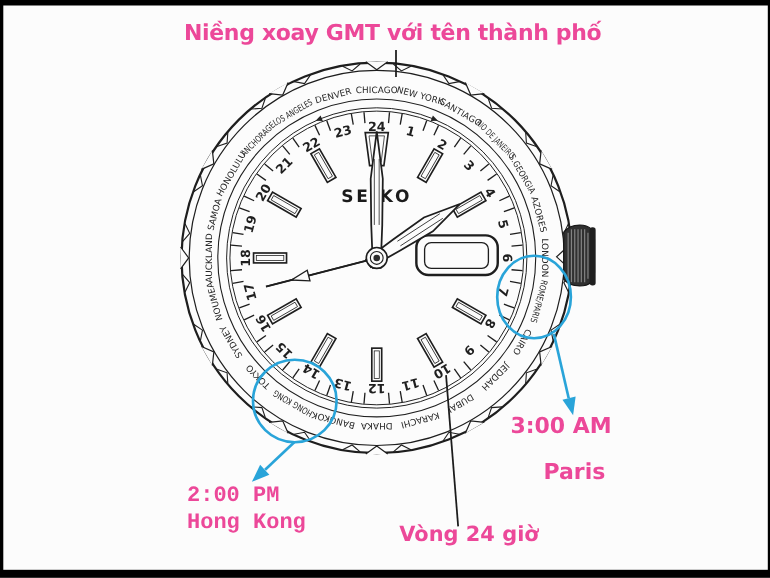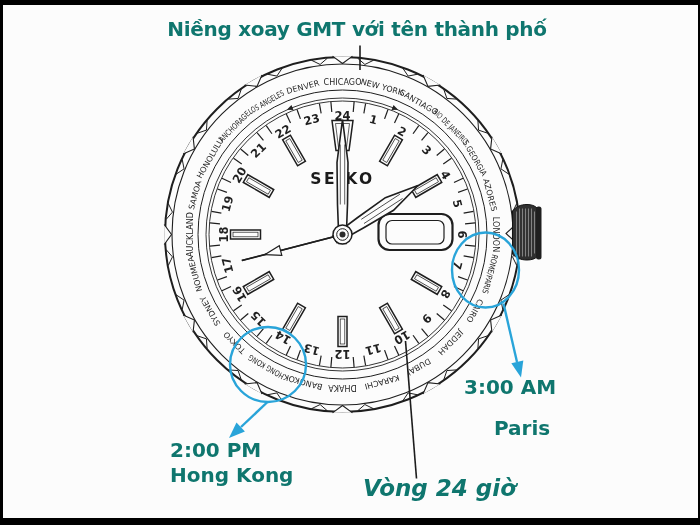--- a/index.html
+++ b/index.html
@@ -1,25 +1,25 @@
 <!DOCTYPE html>
 <html><head>
 <meta charset="utf-8">
 <style>
   html,body{margin:0;padding:0;background:#000;}
   #frame{position:relative;width:700px;height:525px;background:#000;overflow:hidden;
          font-family:"DejaVu Sans", sans-serif;}
   #paper{position:absolute;left:3px;top:5px;right:2px;bottom:7px;background:#fcfcfc;}
   #watch-svg{position:absolute;left:0;top:0;}
-  .lbl{position:absolute;color:#0f766e;font-weight:600;white-space:nowrap;}
+  .lbl{position:absolute;color:#ec4899;font-weight:600;white-space:nowrap;}
   #title{left:357px;top:17px;transform:translateX(-50%);font-size:20px;letter-spacing:-0.3px;}
-  #hk{left:170px;top:438px;font-size:20px;line-height:25px;}
+  #hk{left:170px;top:438px;font-size:20px;line-height:25px;font-family:Liberation Mono, monospace;}
   #paris-time{left:464px;top:375px;font-size:20px;}
   #paris-city{left:494px;top:416px;font-size:20px;}
-  #ring-label{left:363px;top:475px;font-size:23px;font-style:italic;}
+  #ring-label{left:363px;top:475px;font-size:19px;}
 </style>
 </head>
 <body>
 
 <div id="frame">
   <div id="paper"></div>
 
   <svg id="watch-svg" width="700" height="525" viewBox="0 0 700 525">
       <g>
         <circle cx="342.5" cy="234.5" r="177.5" fill="#fcfcfc" stroke="#1e1e1e" stroke-width="2"></circle>

